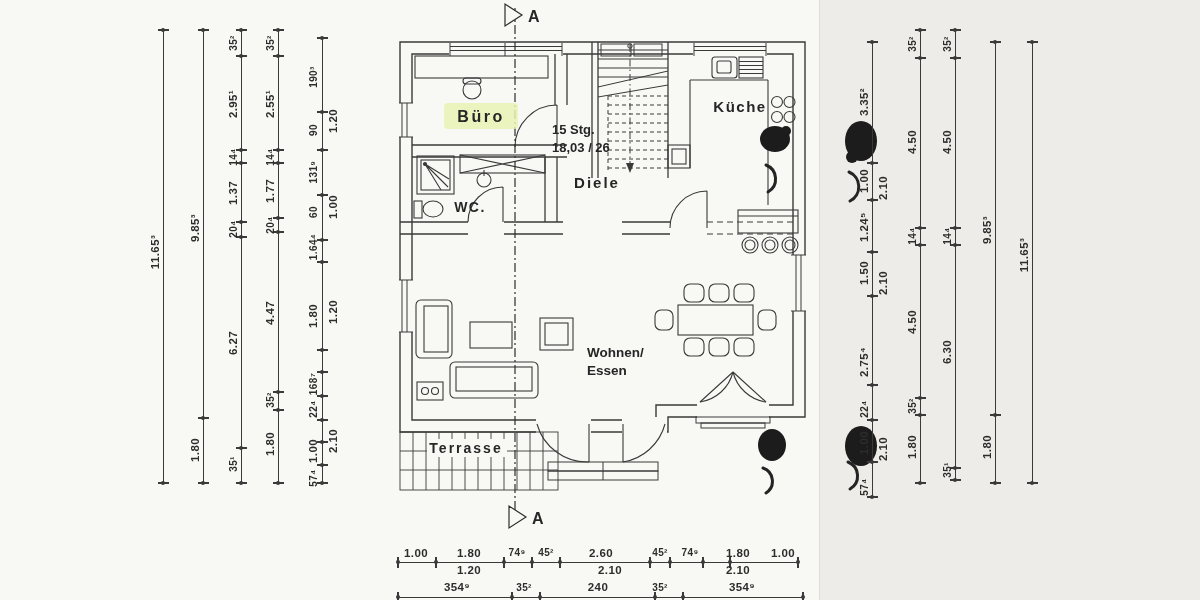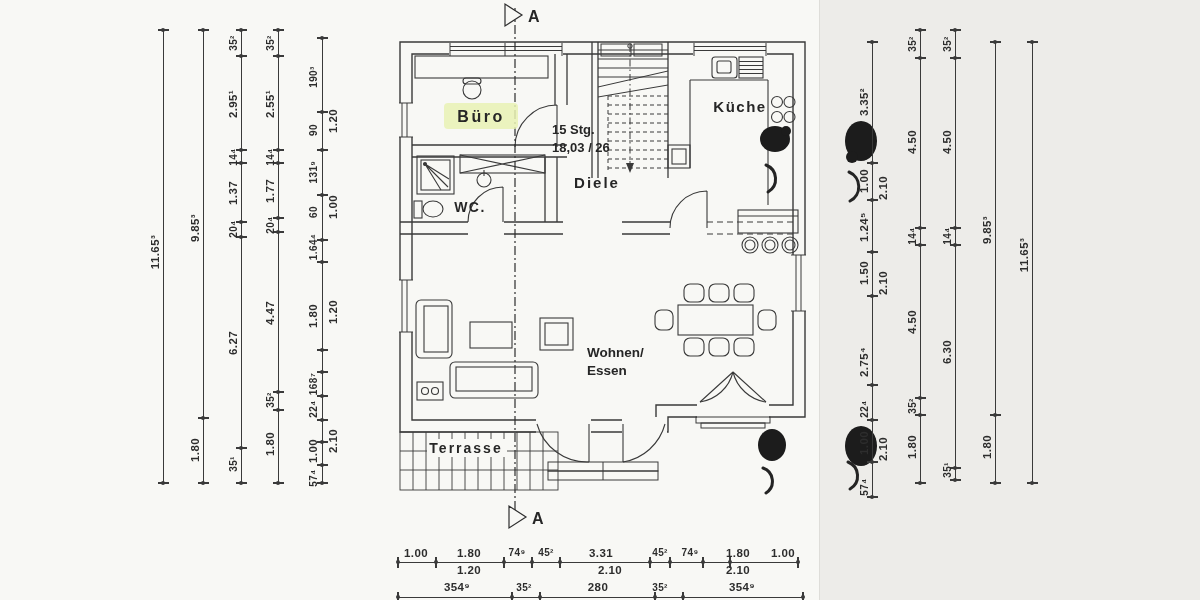--- a/index.html
+++ b/index.html
@@ -411,21 +411,21 @@
       <div class="abs" style="position: absolute; left: 702.4px; top: 557px; width: 1.2px; height: 11px; background: rgb(58, 58, 58);"></div>
       <div class="abs" style="position: absolute; left: 701px; top: 560px; width: 4px; height: 4px; border-radius: 50%; background: rgb(58, 58, 58);"></div>
       <div class="abs" style="position: absolute; left: 729.4px; top: 557px; width: 1.2px; height: 11px; background: rgb(58, 58, 58);"></div>
       <div class="abs" style="position: absolute; left: 728px; top: 560px; width: 4px; height: 4px; border-radius: 50%; background: rgb(58, 58, 58);"></div>
       <div class="abs" style="position: absolute; left: 797.4px; top: 557px; width: 1.2px; height: 11px; background: rgb(58, 58, 58);"></div>
       <div class="abs" style="position: absolute; left: 796px; top: 560px; width: 4px; height: 4px; border-radius: 50%; background: rgb(58, 58, 58);"></div>
       <div class="dlab hlab" style="left: 416px; top: 553px; font-size: 11.5px;">1.00</div>
       <div class="dlab hlab" style="left: 469px; top: 553px; font-size: 11.5px;">1.80</div>
       <div class="dlab hlab" style="left: 517px; top: 552px; font-size: 10px;">74⁹</div>
       <div class="dlab hlab" style="left: 546px; top: 552px; font-size: 10px;">45²</div>
-      <div class="dlab hlab" style="left: 601px; top: 553px; font-size: 11.5px;">3.31</div>
+      <div class="dlab hlab" style="left: 601px; top: 553px; font-size: 11.5px;">2.60</div>
       <div class="dlab hlab" style="left: 660px; top: 552px; font-size: 10px;">45²</div>
       <div class="dlab hlab" style="left: 690px; top: 552px; font-size: 10px;">74⁹</div>
       <div class="dlab hlab" style="left: 738px; top: 553px; font-size: 11.5px;">1.80</div>
       <div class="dlab hlab" style="left: 783px; top: 553px; font-size: 11.5px;">1.00</div>
       <div class="dlab hlab" style="left: 469px; top: 570px; font-size: 11.5px;">1.20</div>
       <div class="dlab hlab" style="left: 610px; top: 570px; font-size: 11.5px;">2.10</div>
       <div class="dlab hlab" style="left: 738px; top: 570px; font-size: 11.5px;">2.10</div>
       <div class="abs" style="position: absolute; left: 398px; top: 597px; width: 405px; height: 1.2px; background: rgb(58, 58, 58);"></div>
       <div class="abs" style="position: absolute; left: 397.4px; top: 592px; width: 1.2px; height: 11px; background: rgb(58, 58, 58);"></div>
       <div class="abs" style="position: absolute; left: 396px; top: 595px; width: 4px; height: 4px; border-radius: 50%; background: rgb(58, 58, 58);"></div>
@@ -434,17 +434,17 @@
       <div class="abs" style="position: absolute; left: 539.4px; top: 592px; width: 1.2px; height: 11px; background: rgb(58, 58, 58);"></div>
       <div class="abs" style="position: absolute; left: 538px; top: 595px; width: 4px; height: 4px; border-radius: 50%; background: rgb(58, 58, 58);"></div>
       <div class="abs" style="position: absolute; left: 654.4px; top: 592px; width: 1.2px; height: 11px; background: rgb(58, 58, 58);"></div>
       <div class="abs" style="position: absolute; left: 653px; top: 595px; width: 4px; height: 4px; border-radius: 50%; background: rgb(58, 58, 58);"></div>
       <div class="abs" style="position: absolute; left: 682.4px; top: 592px; width: 1.2px; height: 11px; background: rgb(58, 58, 58);"></div>
       <div class="abs" style="position: absolute; left: 681px; top: 595px; width: 4px; height: 4px; border-radius: 50%; background: rgb(58, 58, 58);"></div>
       <div class="abs" style="position: absolute; left: 802.4px; top: 592px; width: 1.2px; height: 11px; background: rgb(58, 58, 58);"></div>
       <div class="abs" style="position: absolute; left: 801px; top: 595px; width: 4px; height: 4px; border-radius: 50%; background: rgb(58, 58, 58);"></div>
       <div class="dlab hlab" style="left: 457px; top: 587px; font-size: 11.5px;">354⁹</div>
       <div class="dlab hlab" style="left: 524px; top: 587px; font-size: 10px;">35²</div>
-      <div class="dlab hlab" style="left: 598px; top: 587px; font-size: 11.5px;">280</div>
+      <div class="dlab hlab" style="left: 598px; top: 587px; font-size: 11.5px;">240</div>
       <div class="dlab hlab" style="left: 660px; top: 587px; font-size: 10px;">35²</div>
       <div class="dlab hlab" style="left: 742px; top: 587px; font-size: 11.5px;">354⁹</div>
     </div>
 </div>
 
 </body></html>

